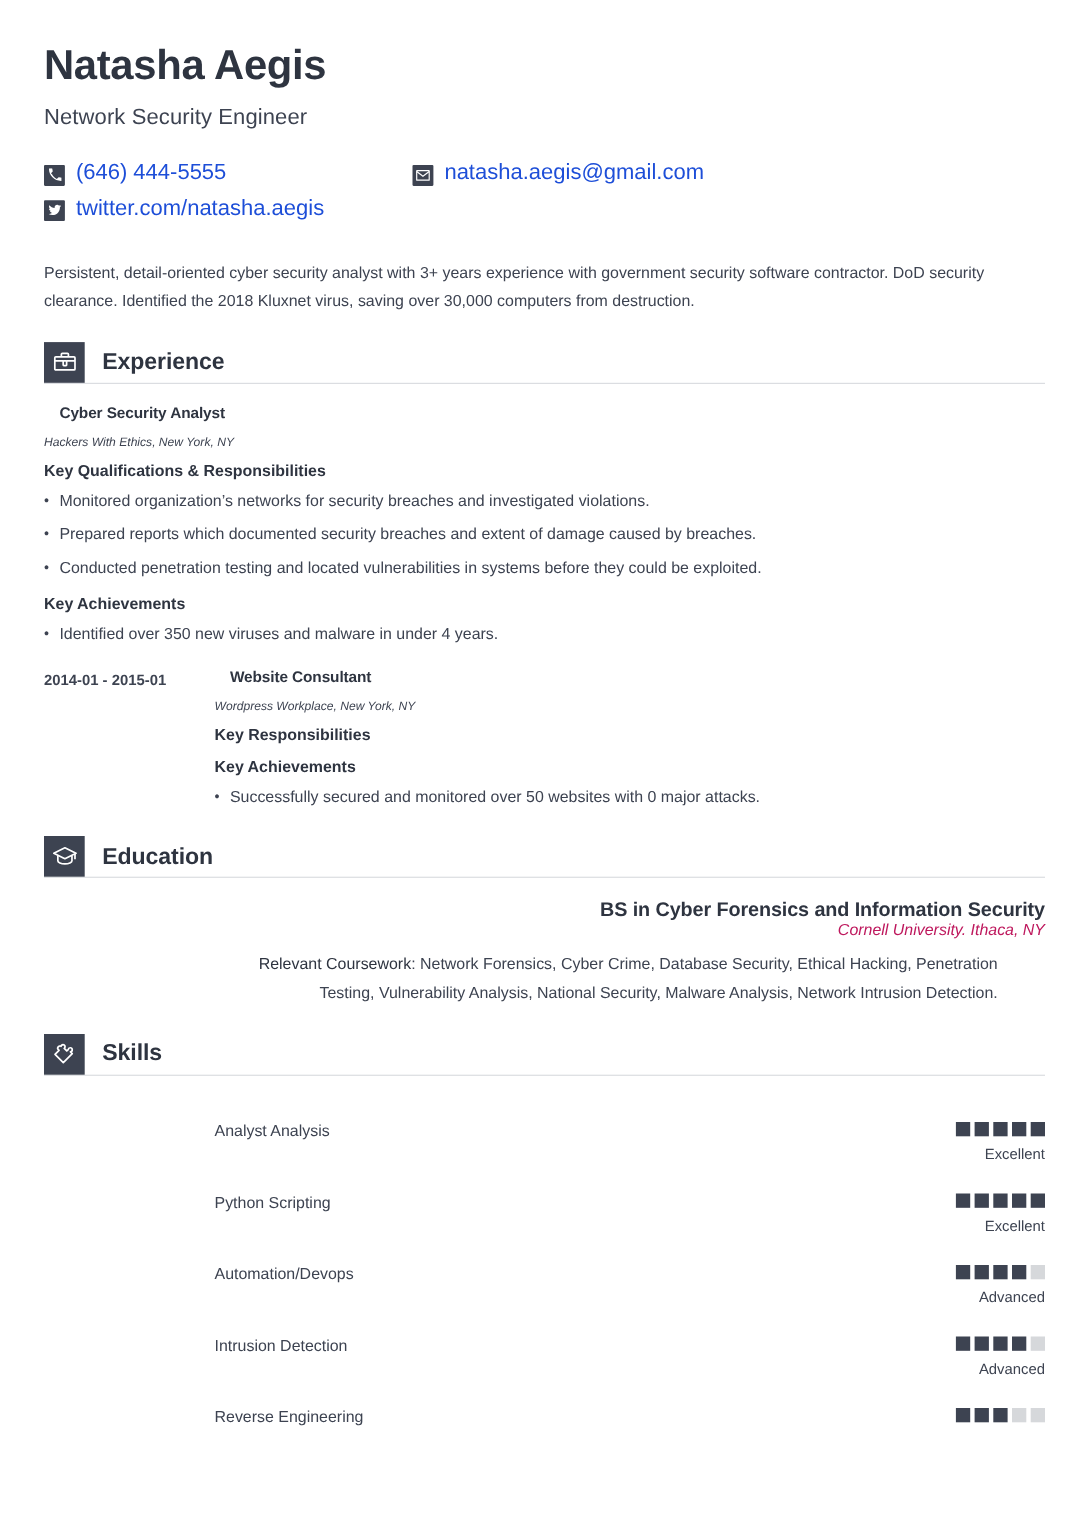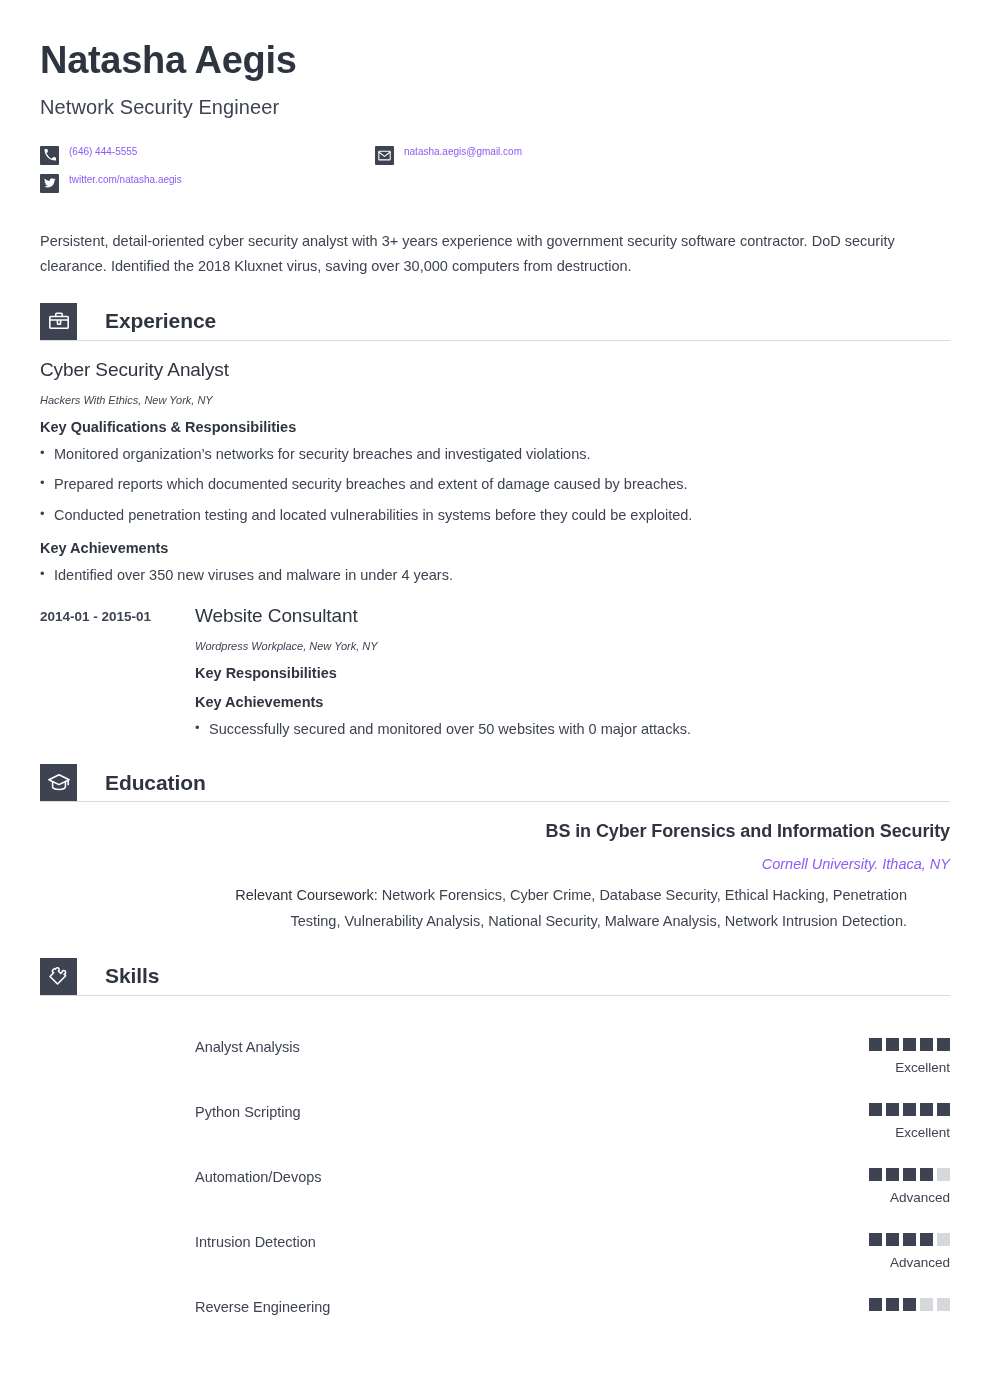--- a/index.html
+++ b/index.html
@@ -44,23 +44,23 @@
 
   .contacts {
     margin-top: 27px;
     display: grid;
     grid-template-columns: 335px auto;
     row-gap: 9px;
   }
 
   .contact-item {
     display: flex;
-    align-items: flex-start;
-    font-size: 10px;
-    color: #8b5cf6;
+    align-items: flex-end;
+    font-size: 20px;
+    color: #1d4ed8;
   }
 
   .contact-ico {
     width: 19px;
     height: 19px;
     flex: 0 0 19px;
     background: #3d4351;
     border-radius: 1px;
     margin-right: 10px;
     display: flex;
@@ -96,21 +96,21 @@
     display: flex;
     align-items: center;
     justify-content: center;
   }
   .section-ico svg { display: block; }
 
   .section-title {
     font-size: 21px;
     font-weight: bold;
     color: #2e3440;
-    margin-left: 28px;
+    margin-left: 16px;
     letter-spacing: -0.1px;
   }
 
   
   .entry {
     display: flex;
     margin-top: 18px;
   }
 
   .entry-dates {
@@ -118,24 +118,25 @@
     flex: 0 0 155px;
     font-size: 13.5px;
     font-weight: bold;
     color: #3d4351;
     padding-top: 4px;
   }
 
   .entry-body { flex: 1 1 auto; }
 
   .entry-role {
-    font-size: 19px;
-    font-weight: normal;
+    font-size: 14px;
+    font-weight: bold;
     color: #2e3440;
     letter-spacing: -0.1px;
+    margin-left: 14px;
   }
 
   .entry-company {
     font-size: 11px;
     font-style: italic;
     color: #3d4351;
     margin-top: 13px;
   }
 
   .sub-head {
@@ -175,22 +176,21 @@
 
   .edu-degree {
     font-size: 18px;
     font-weight: bold;
     color: #2e3440;
     letter-spacing: -0.1px;
   }
   .edu-school {
     font-size: 14.5px;
     font-style: italic;
-    color: #8b5cf6;
-    margin-top: 14px;
+    color: #be185d;
   }
   .edu-course {
     font-size: 14.5px;
     line-height: 1.73;
     color: #3d4351;
     margin-top: 11px;
     max-width: 712px;
   }
   .edu-course b { color: #2e3440; font-weight: normal; }
 

